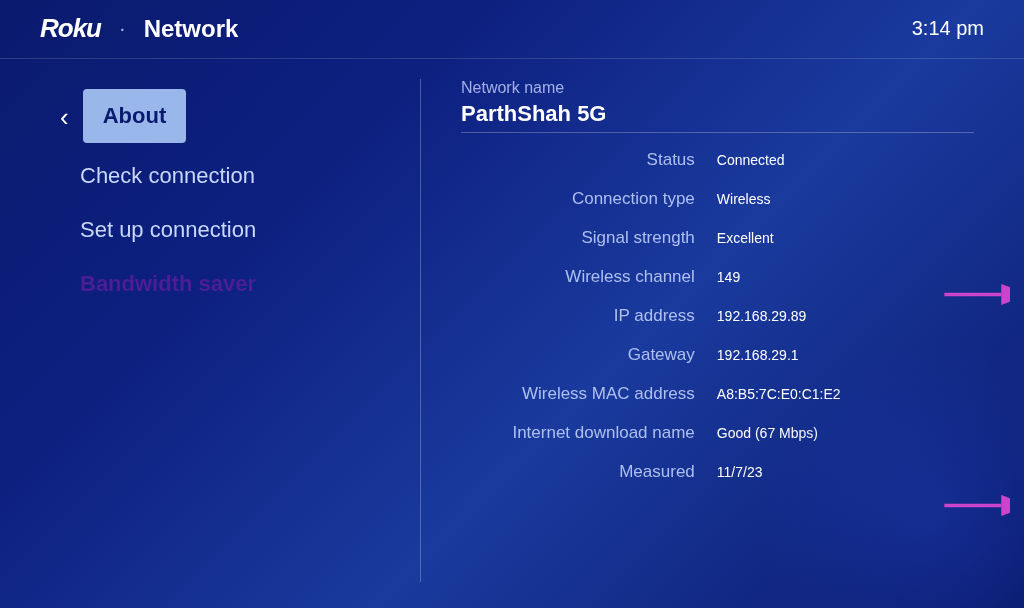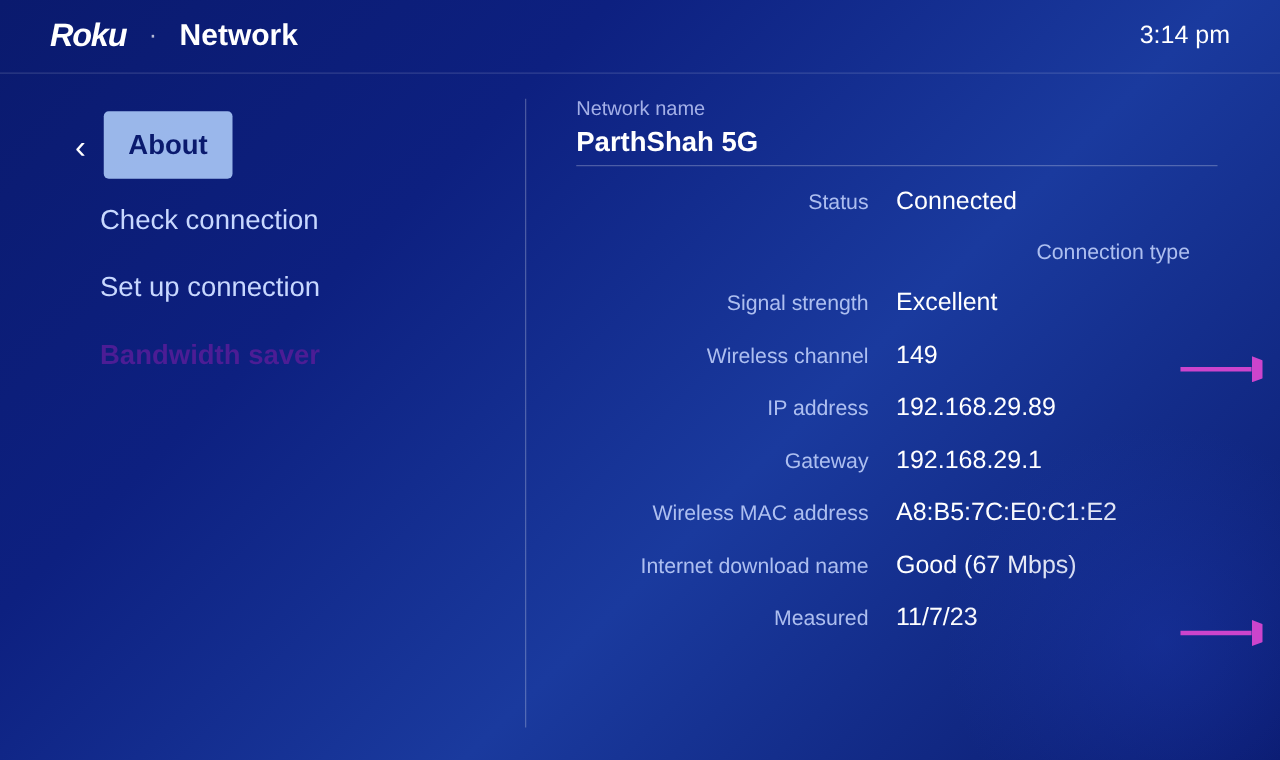--- a/index.html
+++ b/index.html
@@ -161,21 +161,21 @@
     .info-label {
       flex: 1;
       text-align: right;
       font-size: 17px;
       color: rgba(200, 215, 255, 0.85);
       padding-right: 22px;
     }
 
     .info-value {
       flex: 1.1;
-      font-size: 20px;
+      font-size: 14px;
       color: #ffffff;
       font-weight: 400;
     }
 
     .info-value.highlight {
       color: #ffffff;
       font-weight: 400;
     }
 
     
@@ -251,20 +251,21 @@
 
     <div class="info-table">
 
       <div class="info-row">
         <div class="info-label">Status</div>
         <div class="info-value">Connected</div>
       </div>
 
       <div class="info-row">
         <div class="info-label">Connection type</div>
+        <div class="info-value">Wireless</div>
       </div>
 
       <div class="info-row">
         <div class="info-label">Signal strength</div>
         <div class="info-value highlight">Excellent</div>
       </div>
 
       <div class="info-row">
         <div class="info-label">Wireless channel</div>
         <div class="info-value">149</div>

